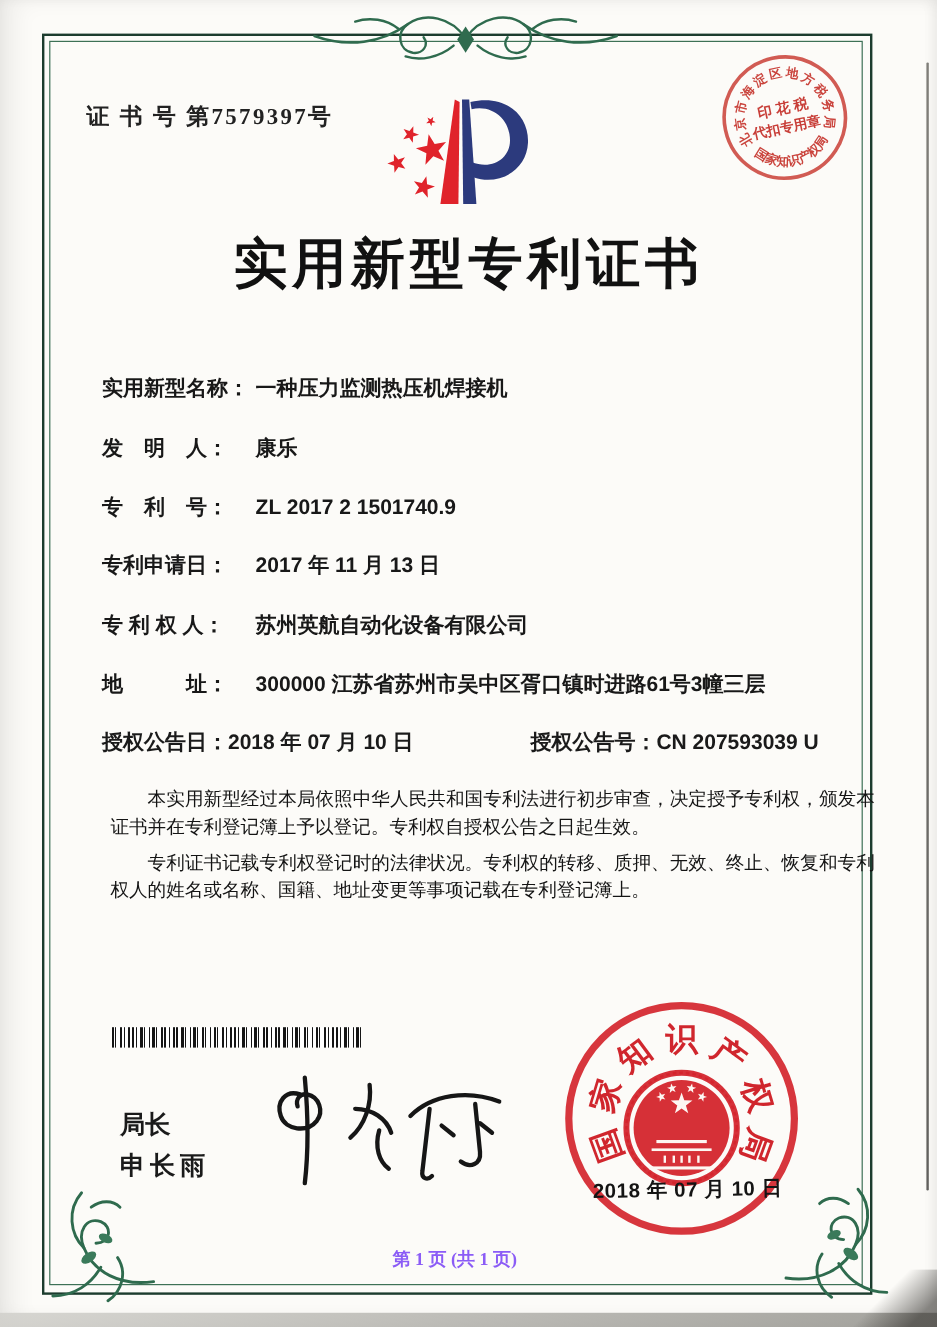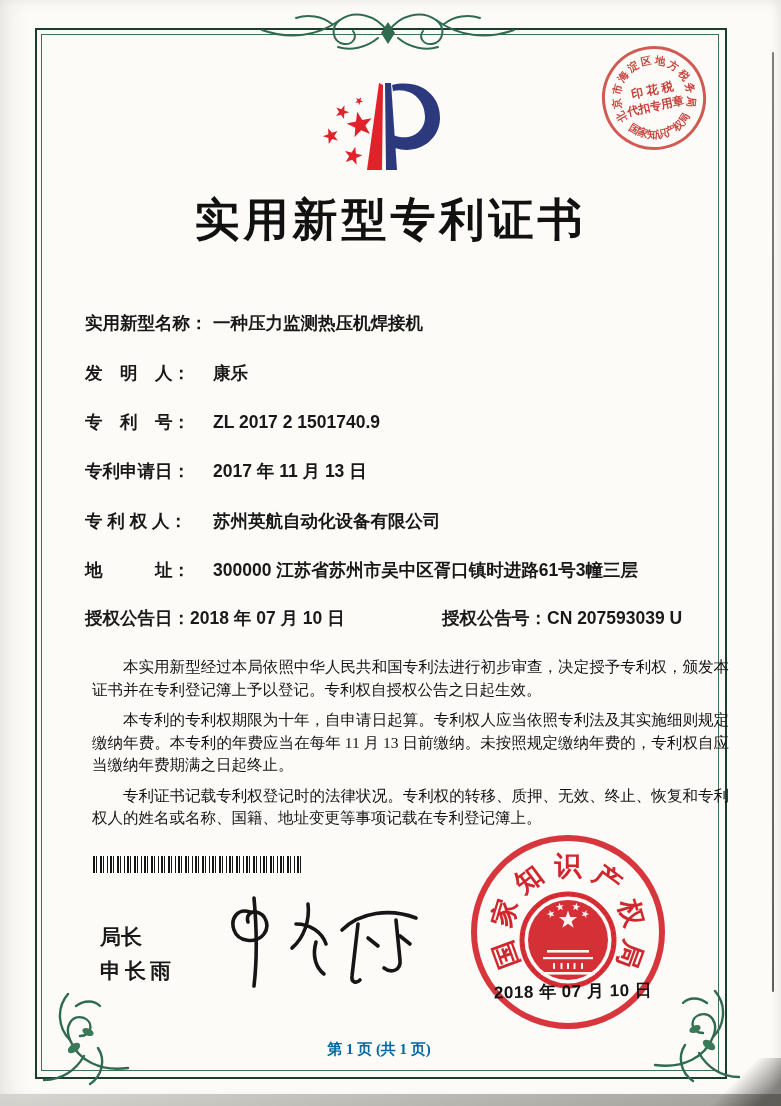--- a/index.html
+++ b/index.html
@@ -38,21 +38,21 @@
   .seal-date{left:494px;top:980px;font-size:17px;font-weight:700;color:#141414;letter-spacing:.5px;
              font-family:"Liberation Sans",sans-serif;transform:rotate(-1deg);z-index:6;}
   
   .stamp{left:602px;top:46px;width:104px;height:104px;transform:rotate(-12deg);z-index:5;}
   .stamp-ring{left:0;top:0;width:98px;height:98px;border:3px solid rgba(201,62,54,.85);border-radius:50%;}
   .stamp .arc-box{width:104px;height:104px;}
   .stamp-arc span{font-size:10.5px;color:rgba(197,52,45,.92);font-family:"Liberation Sans",sans-serif;}
   .stamp-line1{left:0;width:104px;top:36px;text-align:center;font-size:12px;font-weight:700;color:rgba(197,52,45,.95);font-family:"Liberation Sans",sans-serif;}
   .stamp-line2{left:0;width:104px;top:53px;text-align:center;font-size:11.5px;font-weight:700;color:rgba(197,52,45,.95);font-family:"Liberation Sans",sans-serif;}
   
-  .footer{left:35px;width:688px;top:1040px;text-align:center;font-size:15px;color:#0369a1;font-weight:600;}
+  .footer{left:35px;width:688px;top:1040px;text-align:center;font-size:15px;color:#8b5cf6;font-weight:600;}
   
   .edge-right{right:7px;top:52px;width:2.5px;height:940px;background:linear-gradient(#57554f,#2e2d2a);opacity:.75;border-radius:2px;}
   .edge-bottom{left:0;top:1094px;width:781px;height:12px;background:linear-gradient(90deg,#cfcec9,#8f8e88);opacity:.8;}
   .edge-corner{right:0;top:1058px;width:110px;height:48px;background:linear-gradient(135deg,rgba(0,0,0,0) 55%,rgba(40,38,34,.55) 85%);}
   svg{display:block;}
 </style>
 </head>
 <body>
 
 <div class="page">
@@ -98,20 +98,21 @@
         <path d="M42,52 C30,40 28,20 40,6"></path>
         <path d="M56,68 C48,82 34,92 16,92"></path>
         <path d="M70,60 C78,72 74,88 62,96"></path>
         <path d="M48,18 C56,12 66,12 72,18"></path>
       </g>
       <ellipse cx="46" cy="60" rx="7" ry="4" transform="rotate(-35 46 60)" fill="#3a7a5a"></ellipse>
       <ellipse cx="60" cy="44" rx="6" ry="3.5" transform="rotate(25 60 44)" fill="#3a7a5a"></ellipse>
     </g>
   </svg>
 
+  <div class="abs certno">证 书 号 第7579397号</div>
 
   <svg class="abs" style="left:298px;top:72px;" width="200" height="132" viewBox="0 0 200 132">
     <g fill="#e0232b">
       <use href="#star10" transform="translate(62,53) scale(1.35) rotate(-12)"></use>
       <use href="#star10" transform="translate(44,40) scale(0.72) rotate(20)"></use>
       <use href="#star10" transform="translate(33,64) scale(0.82) rotate(-20)"></use>
       <use href="#star10" transform="translate(55,84) scale(0.95) rotate(14)"></use>
       <use href="#star10" transform="translate(61,29) scale(0.42) rotate(30)"></use>
       <polygon points="81,11 85,13 84,98 69,98"></polygon>
     </g>
@@ -172,21 +173,20 @@
 
   <div class="abs grant-left">
     <span>授权公告日：</span><span>2018 年 07 月 10 日</span>
   </div>
   <div class="abs grant-right">
     <span>授权公告号：</span><span>CN 207593039 U</span>
   </div>
 
   <div class="abs bodytext">
     <p>本实用新型经过本局依照中华人民共和国专利法进行初步审查，决定授予专利权，颁发本证书并在专利登记簿上予以登记。专利权自授权公告之日起生效。</p>
-    <p>本专利的专利权期限为十年，自申请日起算。专利权人应当依照专利法及其实施细则规定缴纳年费。本专利的年费应当在每年 11 月 13 日前缴纳。未按照规定缴纳年费的，专利权自应当缴纳年费期满之日起终止。</p>
     <p>专利证书记载专利权登记时的法律状况。专利权的转移、质押、无效、终止、恢复和专利权人的姓名或名称、国籍、地址变更等事项记载在专利登记簿上。</p>
   </div>
 
   <div class="abs barcode"></div>
 
   <div class="abs sig-title">局长</div>
   <div class="abs sig-name">申长雨</div>
 
   <svg class="abs" style="left:220px;top:890px;" width="215" height="100" viewBox="0 0 215 100">
     <g stroke="#161616" stroke-width="3.6" fill="none" stroke-linecap="round" stroke-linejoin="round">

